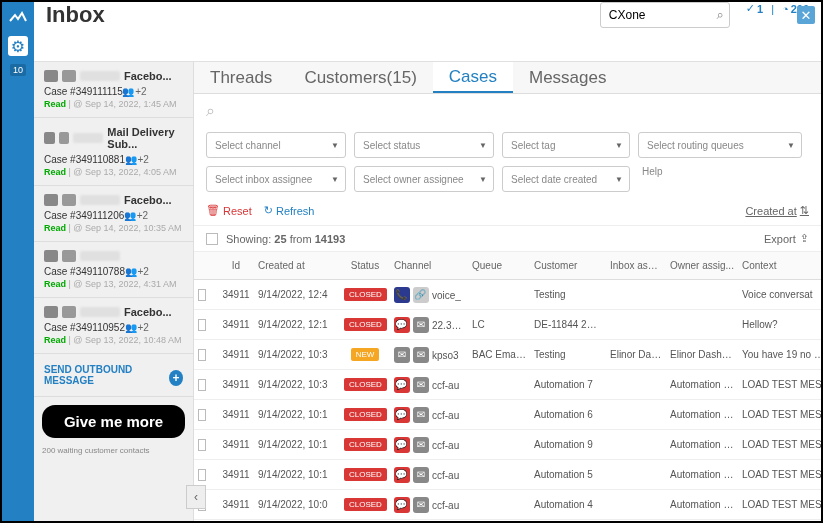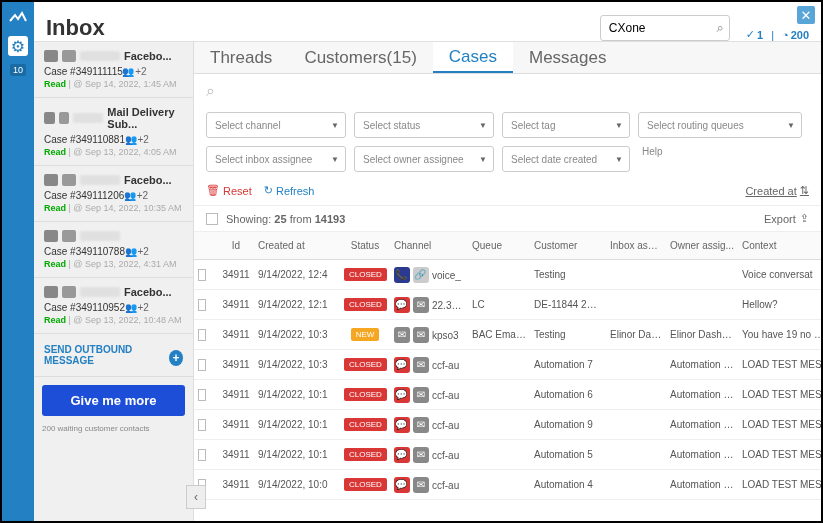--- a/index.html
+++ b/index.html
@@ -3,42 +3,42 @@
 <meta charset="utf-8">
 <style>
 *{box-sizing:border-box;margin:0;padding:0;font-family:Arial,sans-serif}
 body{background:#000;width:823px;height:523px;overflow:hidden;position:relative}
 .frame{position:absolute;top:2px;left:2px;right:2px;bottom:2px;background:#fff;display:flex}
 .rail{width:32px;background:#2380c3;display:flex;flex-direction:column;align-items:center;padding-top:6px;gap:8px}
 .rail-icon{width:20px;height:20px;color:#fff;display:flex;align-items:center;justify-content:center}
 .rail-badge{background:#1a6aa3;color:#fff;font-size:9px;padding:1px 3px;border-radius:2px;min-width:16px;text-align:center}
 .gear{background:#fff;border-radius:3px;padding:2px;color:#2380c3}
 .main{flex:1;display:flex;flex-direction:column;overflow:hidden}
-.topbar{height:40px;display:flex;align-items:flex-end;padding:0 12px;border-bottom:1px solid #e0e0e0}
+.topbar{height:60px;display:flex;align-items:flex-start;padding:0 12px;border-bottom:1px solid #e0e0e0}
 .title{font-size:22px;font-weight:bold;color:#333;flex:0 0 155px}
 .search{margin-left:auto;position:relative}
 .search input{width:130px;height:26px;border:1px solid #ccc;border-radius:3px;padding:0 26px 0 8px;font-size:12px}
 .search-ic{position:absolute;right:6px;top:5px;color:#888;font-size:13px}
 .counters{margin-left:16px;font-size:11px;color:#2380c3;display:flex;gap:8px;align-items:center}
 .counters span{display:flex;align-items:center;gap:2px}
 .close-x{position:absolute;top:4px;right:6px;width:18px;height:18px;background:#5aa5d8;color:#fff;display:flex;align-items:center;justify-content:center;font-size:13px;border-radius:2px}
 .content{flex:1;display:flex;overflow:hidden}
 .sidebar{width:160px;background:#f0f0f0;border-right:1px solid #ddd;display:flex;flex-direction:column;overflow:hidden}
 .card{padding:8px 10px;border-bottom:1px solid #ddd}
 .card-head{display:flex;align-items:center;gap:4px;font-size:11px;font-weight:bold;color:#333;margin-bottom:4px}
 .mini-ic{width:14px;height:12px;background:#888;border-radius:2px;display:inline-block}
 .mini-ic.env{background:#999}
 .blur{display:inline-block;width:40px;height:10px;background:#e0e0e0;border-radius:2px;filter:blur(1px)}
 .card-sub{font-size:10px;color:#333;display:flex;justify-content:flex-start;align-items:center;margin-bottom:2px}
 .plus2{color:#666;font-size:10px;display:flex;align-items:center;gap:1px}
 .card-date{font-size:9px;color:#aaa}
 .read{color:#0a0;font-weight:bold;font-size:9px}
 .send-out{padding:10px;font-size:10px;font-weight:bold;color:#2380c3;display:flex;align-items:flex-end;justify-content:space-between;border-bottom:1px solid #ddd}
 .plus-circle{width:16px;height:16px;border-radius:50%;background:#2380c3;color:#fff;display:flex;align-items:center;justify-content:center;font-size:12px}
-.give-more{margin:8px;padding:8px;background:#1d4ed8;color:#fff;border:none;border-radius:3px;font-size:13px;font-weight:bold;cursor:pointer}
+.give-more{margin:8px;padding:8px;background:#000000;color:#fff;border:none;border-radius:13px;font-size:15px;font-weight:bold;cursor:pointer}
 .waiting{font-size:8px;color:#888;padding:0 8px 4px}
 .collapse{position:absolute;left:184px;bottom:12px;width:20px;height:24px;background:#eee;border:1px solid #ccc;display:flex;align-items:center;justify-content:center;font-size:12px;color:#666}
 .right{flex:1;display:flex;flex-direction:column;overflow:hidden}
 .tabs{display:flex;height:32px;border-bottom:1px solid #ddd;background:#f7f7f7}
 .tab{padding:0 16px;font-size:17px;color:#666;display:flex;align-items:center;cursor:pointer}
 .tab.active{color:#2380c3;border-bottom:2px solid #2380c3;background:#fff}
 .filter-search{padding:8px 12px}
 .filter-search .fs-ic{color:#bbb;font-size:16px}
 .filters{padding:4px 12px 8px;display:flex;flex-wrap:wrap;gap:8px}
 .sel{height:26px;border:1px solid #ccc;border-radius:3px;font-size:10px;color:#888;padding:0 20px 0 8px;background:#fff;position:relative;display:flex;align-items:center;cursor:pointer}

